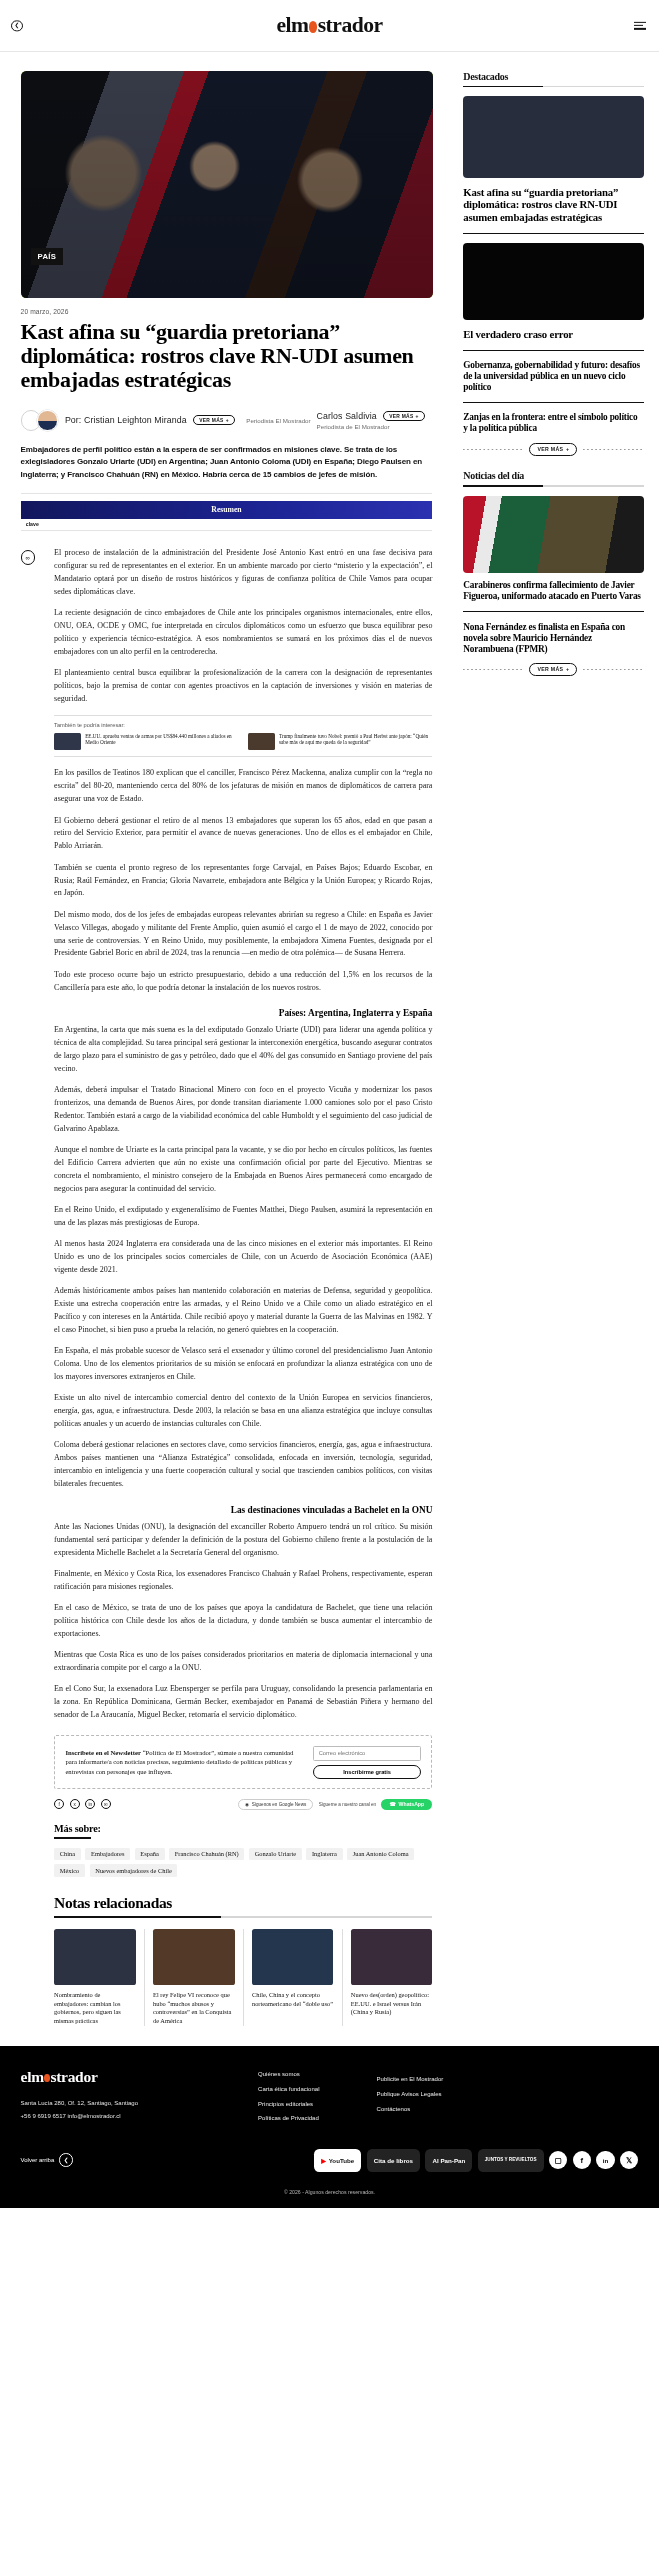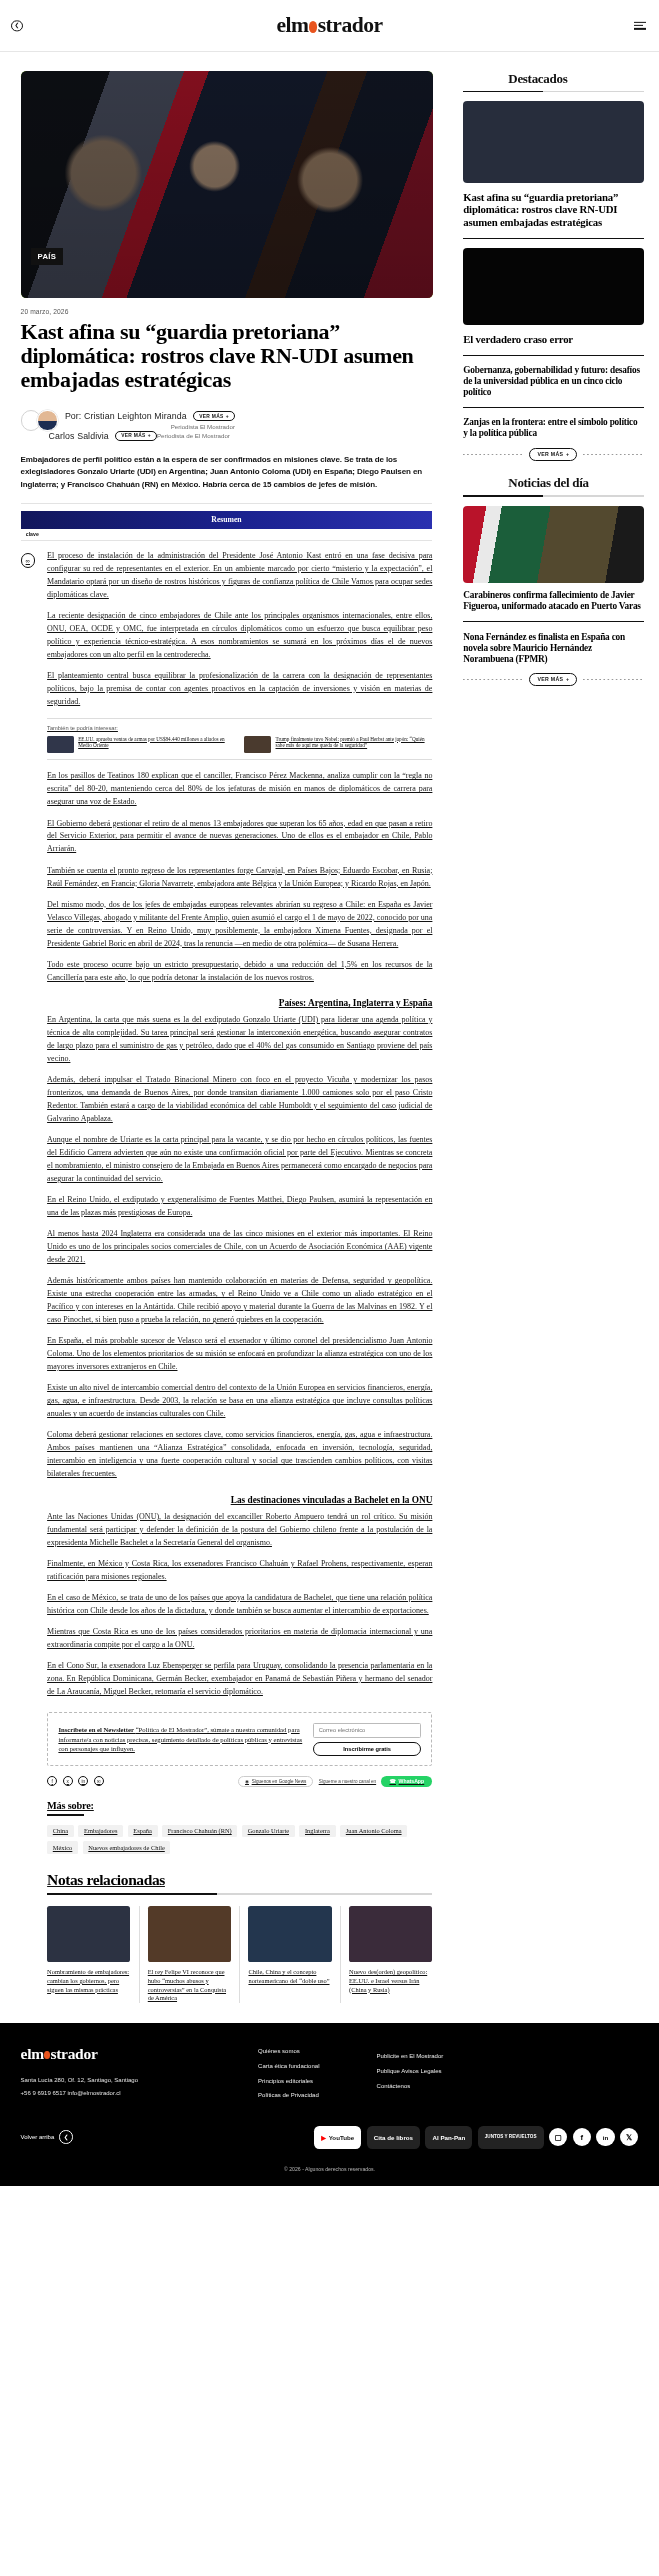--- a/index.html
+++ b/index.html
@@ -81,51 +81,51 @@
   .avatars { display:flex; align-items:center; }
   .avatar {
     width: 20.6px; height: 20.6px; border-radius: 50%;
     border: 0.5px solid #d3d3d3; background:#fff;
   }
   .avatar.photo {
     margin-left: -4.1px;
     background: linear-gradient(180deg,#e2b894 0 52%, #1d2d52 52% 100%);
     border: 1px solid #fff; box-shadow: 0 0 0 0.5px #ddd;
   }
-  .author-block { margin-left: 7.2px; display:flex; flex-direction: column; text-align: right;}
+  .author-block { margin-left: 7.2px; display:flex; flex-direction: row; text-align: right;}
   .author-name { font-size: 8.8px; color:#222; letter-spacing:0.1px;}
   .author-role { font-size: 6.2px; color:#6d6d6d; margin-top: 1.5px; margin-left: 11.3px;}
   .vermas-pill {
     border:0.7px solid #111; border-radius: 10.3px; padding: 1.5px 5.2px;
     font-size: 4.9px; font-weight:700; letter-spacing:0.3px;
     display:inline-flex; align-items:center; gap:2.1px; margin-left: 6.2px;
     cursor:pointer; white-space: nowrap; background:#fff;
   }
-  .author2 { margin-left: 28px; display:flex; }
+  .author2 { margin-left: 6px; display:flex; flex-direction:column; }
 
   
   .lead {
     font-size: 8px; line-height: 1.55; font-weight: 700; color:#111;
     margin: 13.4px 0 11.3px; max-width: 412px; letter-spacing: -0.1px;
   }
   hr.rule { border:0; border-top:0.5px solid #e3e3e3; margin: 0 0 0 0;}
 
   
   .resumen-bar {
     background: linear-gradient(90deg,#12175c 0%, #1b2290 55%, #2b31b0 100%);
     color:#fff; text-align:center; padding: 4.6px 0;
     font-family:"Liberation Serif", serif; font-weight:700; font-size:7.7px;
     margin-top: 7.2px;
   }
   .resumen-tabs { display:flex; border-bottom: 0.5px solid #e3e3e3; font-size: 5.2px; }
   .resumen-tabs .t { padding: 2.6px 5.2px; color:#777; }
   .resumen-tabs .t.active { color:#111; font-weight:700; }
 
   
-  .body-wrap { display:flex; gap: 9px; margin-top: 9px; text-decoration: underline; }
+  .body-wrap { display:flex; gap: 16px; margin-top: 16px; }
   .share-rail { width: 17.5px; flex: 0 0 17.5px; padding-top: 3.1px;}
   .share-btn {
     width: 14.4px; height: 14.4px; border-radius:50%; border:0.8px solid #111;
     display:flex; align-items:center; justify-content:center; margin-bottom: 6.2px;
     font-size: 6.2px; cursor:pointer; background:#fff;
   }
   .body-text { flex:1; }
   .body-text p {
     font-family:"Liberation Serif", serif;
     font-size: 8px; line-height: 1.62; color:#1a1a1a; margin-bottom: 8.2px;
@@ -188,21 +188,21 @@
   .notas-title { font-size: 15.5px; margin: 17.5px 0 0; letter-spacing:-0.4px;}
   .notas-grid { display:flex; gap: 0; margin-top: 11.3px; }
   .nota { flex:1; padding: 0 8.2px; border-right: 0.5px solid #ddd; }
   .nota:first-child { padding-left:0; }
   .nota:last-child { border-right:0; padding-right:0;}
   .nota-thumb { width:100%; height: 56px; border-radius: 2.6px; background:#2c3242; margin-bottom: 6.2px;}
   .nota-thumb.v2{ background:#533a28;} .nota-thumb.v3{ background:#23364e;} .nota-thumb.v4{ background:#3a2b3a;}
   .nota-title { font-family:"Liberation Serif",serif; font-size: 6.4px; line-height:1.35; color:#111;}
 
   
-  .side-h { font-family:"Liberation Serif",serif; font-size: 13px; font-weight:700; letter-spacing:-0.3px;margin-left:45px;}
+  .side-h { font-family:"Liberation Serif",serif; font-size: 10px; font-weight:700; letter-spacing:-0.3px;}
   .side-card { margin-top: 9.3px; }
   .side-thumb { width: 100%; height: 82px; border-radius: 4.1px; background:#272d3c; margin-bottom: 7.2px;}
   .side-thumb.dark { background:#050505; height: 77px;}
   .side-thumb.carab { background: linear-gradient(100deg,#b9132a 0 12%, #e9e9e9 12% 20%, #1b5e3a 20% 45%, #53492f 45% 80%, #1a1a1a 80% 100%); height:77px;}
   .side-title {
     font-family:"Liberation Serif",serif; font-size: 10.8px; line-height:1.18;
     font-weight:700; color:#000; letter-spacing:-0.2px;
   }
   .side-title.sm { font-size: 9.3px; }
   .side-div { border-top:0.5px solid #111; margin: 9.3px 0; }
@@ -439,21 +439,21 @@
     </div>
     <div class="side-div"></div>
 
     <div class="side-card">
       <div class="side-thumb dark"></div>
       <div class="side-title">El verdadero craso error</div>
     </div>
     <div class="side-div"></div>
 
     <div class="side-card">
-      <div class="side-title sm">Gobernanza, gobernabilidad y futuro: desafíos de la universidad pública en un cinco ciclo político</div>
+      <div class="side-title sm">Gobernanza, gobernabilidad y futuro: desafíos de la universidad pública en un nuevo ciclo político</div>
     </div>
     <div class="side-div"></div>
 
     <div class="side-card">
       <div class="side-title sm">Zanjas en la frontera: entre el símbolo político y la política pública</div>
     </div>
 
     <div class="dotted-more">
       <span class="dm-pill">
           <span>VER MÁS</span>

